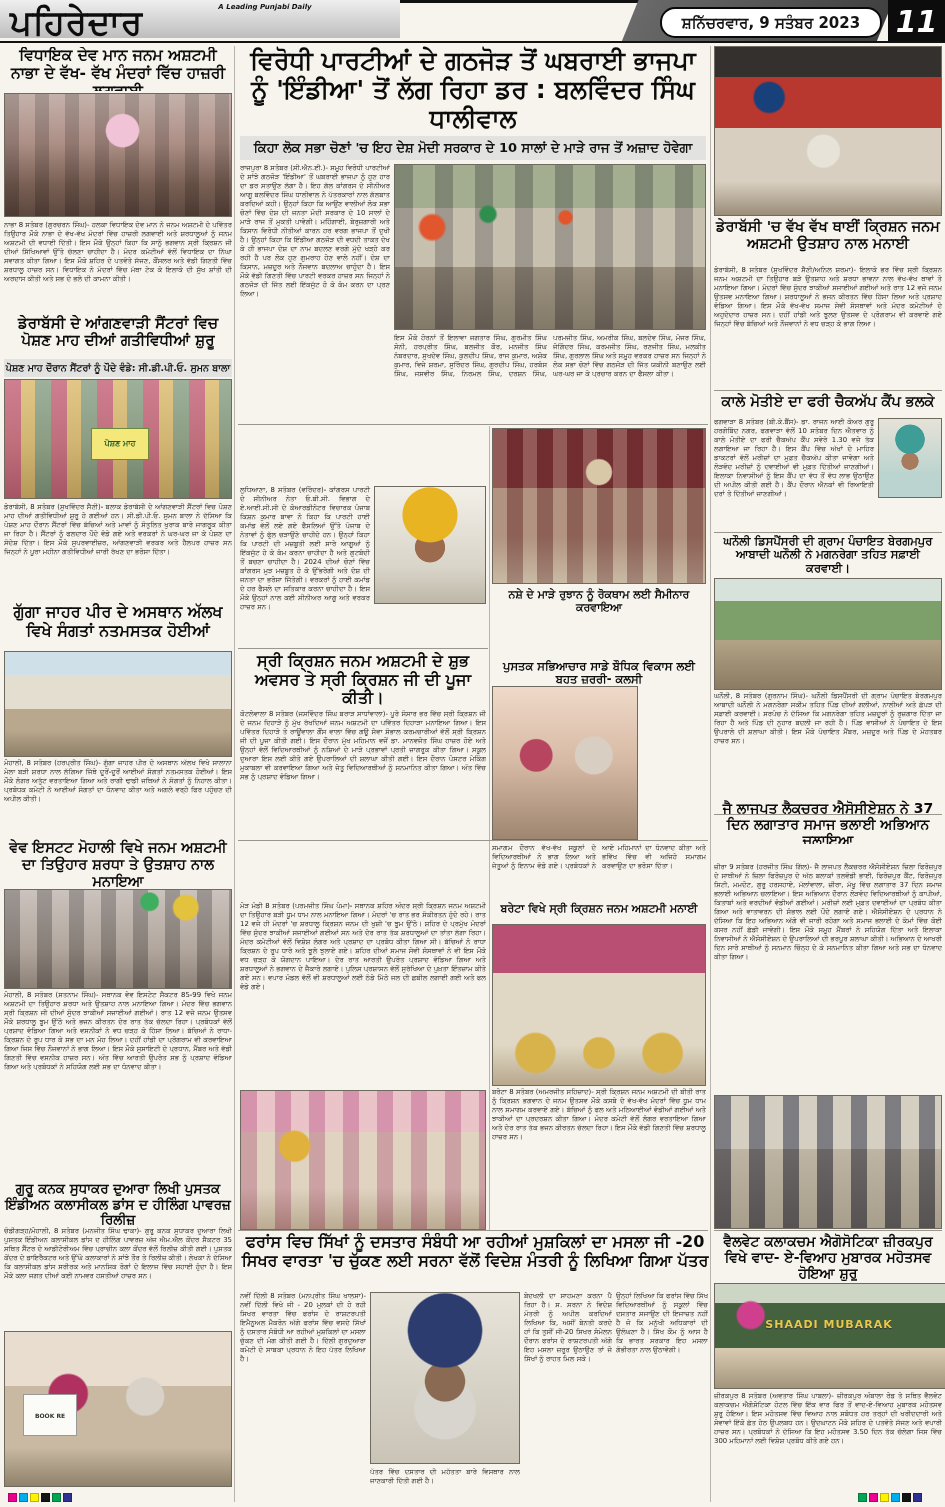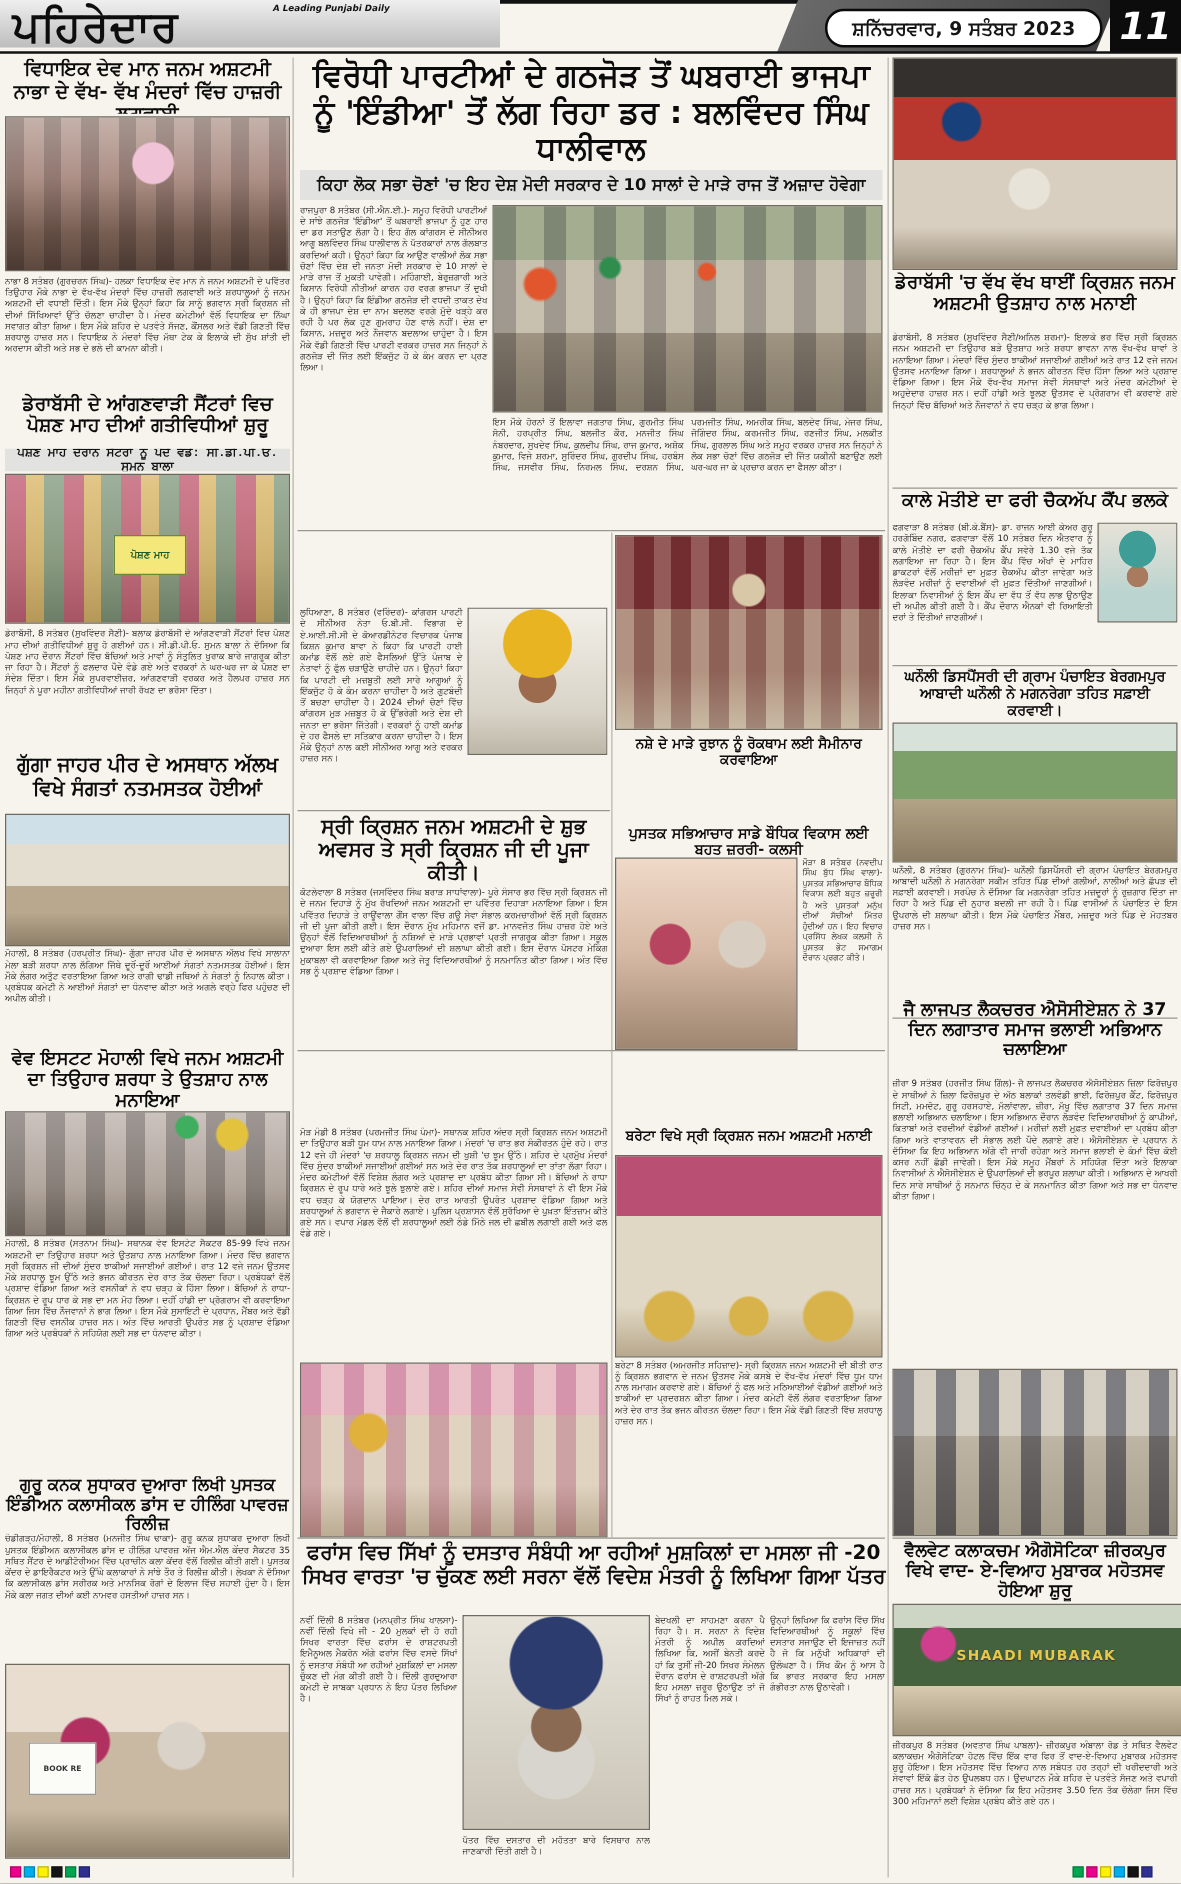--- a/index.html
+++ b/index.html
@@ -104,21 +104,21 @@
 
   <div class="abs vline" style="left:234px;top:46px;height:1456px;"></div>
   <div class="abs vline" style="left:710px;top:46px;height:1456px;"></div>
   <div class="abs vline" style="left:489px;top:426px;height:804px;"></div>
 
   <div class="abs hl" style="left:4px;top:47px;width:228px;height:44px;font-size:15.5px;">ਵਿਧਾਇਕ ਦੇਵ ਮਾਨ ਜਨਮ ਅਸ਼ਟਮੀ ਨਾਭਾ ਦੇ ਵੱਖ- ਵੱਖ ਮੰਦਰਾਂ ਵਿੱਚ ਹਾਜ਼ਰੀ ਲਗਵਾਈ</div>
   <div class="abs ph ph-temple" style="left:4px;top:93px;width:228px;height:124px;"></div>
   <div class="abs body" style="left:4px;top:221px;width:228px;height:92px;">ਨਾਭਾ 8 ਸਤੰਬਰ (ਗੁਰਚਰਨ ਸਿੰਘ)- ਹਲਕਾ ਵਿਧਾਇਕ ਦੇਵ ਮਾਨ ਨੇ ਜਨਮ ਅਸ਼ਟਮੀ ਦੇ ਪਵਿੱਤਰ ਤਿਉਹਾਰ ਮੌਕੇ ਨਾਭਾ ਦੇ ਵੱਖ-ਵੱਖ ਮੰਦਰਾਂ ਵਿੱਚ ਹਾਜ਼ਰੀ ਲਗਵਾਈ ਅਤੇ ਸ਼ਰਧਾਲੂਆਂ ਨੂੰ ਜਨਮ ਅਸ਼ਟਮੀ ਦੀ ਵਧਾਈ ਦਿੱਤੀ। ਇਸ ਮੌਕੇ ਉਨ੍ਹਾਂ ਕਿਹਾ ਕਿ ਸਾਨੂੰ ਭਗਵਾਨ ਸ੍ਰੀ ਕ੍ਰਿਸ਼ਨ ਜੀ ਦੀਆਂ ਸਿੱਖਿਆਵਾਂ ਉੱਤੇ ਚੱਲਣਾ ਚਾਹੀਦਾ ਹੈ। ਮੰਦਰ ਕਮੇਟੀਆਂ ਵੱਲੋਂ ਵਿਧਾਇਕ ਦਾ ਨਿੱਘਾ ਸਵਾਗਤ ਕੀਤਾ ਗਿਆ। ਇਸ ਮੌਕੇ ਸ਼ਹਿਰ ਦੇ ਪਤਵੰਤੇ ਸੱਜਣ, ਕੌਂਸਲਰ ਅਤੇ ਵੱਡੀ ਗਿਣਤੀ ਵਿੱਚ ਸ਼ਰਧਾਲੂ ਹਾਜ਼ਰ ਸਨ। ਵਿਧਾਇਕ ਨੇ ਮੰਦਰਾਂ ਵਿੱਚ ਮੱਥਾ ਟੇਕ ਕੇ ਇਲਾਕੇ ਦੀ ਸੁੱਖ ਸ਼ਾਂਤੀ ਦੀ ਅਰਦਾਸ ਕੀਤੀ ਅਤੇ ਸਭ ਦੇ ਭਲੇ ਦੀ ਕਾਮਨਾ ਕੀਤੀ।</div>
 
   <div class="abs hl" style="left:4px;top:315px;width:228px;height:42px;font-size:15px;">ਡੇਰਾਬੱਸੀ ਦੇ ਆਂਗਣਵਾੜੀ ਸੈਂਟਰਾਂ ਵਿਚ ਪੋਸ਼ਣ ਮਾਹ ਦੀਆਂ ਗਤੀਵਿਧੀਆਂ ਸ਼ੁਰੂ</div>
-  <div class="abs sub" style="left:4px;top:359px;width:228px;height:18px;font-size:9.5px;font-family:Liberation Mono, monospace;">ਪੋਸ਼ਣ ਮਾਹ ਦੌਰਾਨ ਸੈਂਟਰਾਂ ਨੂੰ ਪੌਦੇ ਵੰਡੇ: ਸੀ.ਡੀ.ਪੀ.ਓ. ਸੁਮਨ ਬਾਲਾ</div>
+  <div class="abs sub" style="left:4px;top:359px;width:228px;height:18px;font-size:9.5px;">ਪੋਸ਼ਣ ਮਾਹ ਦੌਰਾਨ ਸੈਂਟਰਾਂ ਨੂੰ ਪੌਦੇ ਵੰਡੇ: ਸੀ.ਡੀ.ਪੀ.ਓ. ਸੁਮਨ ਬਾਲਾ</div>
   <div class="abs ph ph-women" style="left:4px;top:379px;width:228px;height:120px;">
     <div class="ovl-sign" style="left:86px;top:48px;width:56px;height:30px;">ਪੋਸ਼ਣ ਮਾਹ</div>
   </div>
   <div class="abs body" style="left:4px;top:503px;width:228px;height:98px;">ਡੇਰਾਬੱਸੀ, 8 ਸਤੰਬਰ (ਸੁਖਵਿੰਦਰ ਸੈਣੀ)- ਬਲਾਕ ਡੇਰਾਬੱਸੀ ਦੇ ਆਂਗਣਵਾੜੀ ਸੈਂਟਰਾਂ ਵਿਚ ਪੋਸ਼ਣ ਮਾਹ ਦੀਆਂ ਗਤੀਵਿਧੀਆਂ ਸ਼ੁਰੂ ਹੋ ਗਈਆਂ ਹਨ। ਸੀ.ਡੀ.ਪੀ.ਓ. ਸੁਮਨ ਬਾਲਾ ਨੇ ਦੱਸਿਆ ਕਿ ਪੋਸ਼ਣ ਮਾਹ ਦੌਰਾਨ ਸੈਂਟਰਾਂ ਵਿੱਚ ਬੱਚਿਆਂ ਅਤੇ ਮਾਵਾਂ ਨੂੰ ਸੰਤੁਲਿਤ ਖੁਰਾਕ ਬਾਰੇ ਜਾਗਰੂਕ ਕੀਤਾ ਜਾ ਰਿਹਾ ਹੈ। ਸੈਂਟਰਾਂ ਨੂੰ ਫਲਦਾਰ ਪੌਦੇ ਵੰਡੇ ਗਏ ਅਤੇ ਵਰਕਰਾਂ ਨੇ ਘਰ-ਘਰ ਜਾ ਕੇ ਪੋਸ਼ਣ ਦਾ ਸੰਦੇਸ਼ ਦਿੱਤਾ। ਇਸ ਮੌਕੇ ਸੁਪਰਵਾਈਜ਼ਰ, ਆਂਗਣਵਾੜੀ ਵਰਕਰ ਅਤੇ ਹੈਲਪਰ ਹਾਜ਼ਰ ਸਨ ਜਿਨ੍ਹਾਂ ਨੇ ਪੂਰਾ ਮਹੀਨਾ ਗਤੀਵਿਧੀਆਂ ਜਾਰੀ ਰੱਖਣ ਦਾ ਭਰੋਸਾ ਦਿੱਤਾ।</div>
 
   <div class="abs hl" style="left:4px;top:603px;width:228px;height:46px;font-size:16px;">ਗੁੱਗਾ ਜਾਹਰ ਪੀਰ ਦੇ ਅਸਥਾਨ ਅੱਲਖ ਵਿਖੇ ਸੰਗਤਾਂ ਨਤਮਸਤਕ ਹੋਈਆਂ</div>
   <div class="abs ph ph-fair" style="left:4px;top:651px;width:228px;height:106px;"></div>
   <div class="abs body" style="left:4px;top:759px;width:228px;height:78px;">ਮੋਹਾਲੀ, 8 ਸਤੰਬਰ (ਹਰਪ੍ਰੀਤ ਸਿੰਘ)- ਗੁੱਗਾ ਜਾਹਰ ਪੀਰ ਦੇ ਅਸਥਾਨ ਅੱਲਖ ਵਿਖੇ ਸਾਲਾਨਾ ਮੇਲਾ ਬੜੀ ਸ਼ਰਧਾ ਨਾਲ ਲੱਗਿਆ ਜਿੱਥੇ ਦੂਰੋਂ-ਦੂਰੋਂ ਆਈਆਂ ਸੰਗਤਾਂ ਨਤਮਸਤਕ ਹੋਈਆਂ। ਇਸ ਮੌਕੇ ਲੰਗਰ ਅਤੁੱਟ ਵਰਤਾਇਆ ਗਿਆ ਅਤੇ ਰਾਗੀ ਢਾਡੀ ਜਥਿਆਂ ਨੇ ਸੰਗਤਾਂ ਨੂੰ ਨਿਹਾਲ ਕੀਤਾ। ਪ੍ਰਬੰਧਕ ਕਮੇਟੀ ਨੇ ਆਈਆਂ ਸੰਗਤਾਂ ਦਾ ਧੰਨਵਾਦ ਕੀਤਾ ਅਤੇ ਅਗਲੇ ਵਰ੍ਹੇ ਫਿਰ ਪਹੁੰਚਣ ਦੀ ਅਪੀਲ ਕੀਤੀ।</div>
 
   <div class="abs hl" style="left:4px;top:839px;width:228px;height:48px;font-size:14.5px;">ਵੇਵ ਇਸਟਟ ਮੋਹਾਲੀ ਵਿਖੇ ਜਨਮ ਅਸ਼ਟਮੀ ਦਾ ਤਿਉਹਾਰ ਸ਼ਰਧਾ ਤੇ ਉਤਸ਼ਾਹ ਨਾਲ ਮਨਾਇਆ</div>
@@ -145,26 +145,26 @@
   </div>
   <div class="abs ph ph-stage" style="left:492px;top:428px;width:214px;height:156px;"></div>
   <div class="abs cap" style="left:492px;top:588px;width:214px;height:30px;font-size:11px;">ਨਸ਼ੇ ਦੇ ਮਾੜੇ ਰੁਝਾਨ ਨੂੰ ਰੋਕਥਾਮ ਲਈ ਸੈਮੀਨਾਰ ਕਰਵਾਇਆ</div>
 
   <div class="abs hline" style="left:238px;top:648px;width:250px;"></div>
   <div class="abs hl" style="left:240px;top:652px;width:246px;height:56px;font-size:16px;">ਸ੍ਰੀ ਕ੍ਰਿਸ਼ਨ ਜਨਮ ਅਸ਼ਟਮੀ ਦੇ ਸ਼ੁਭ ਅਵਸਰ ਤੇ ਸ੍ਰੀ ਕ੍ਰਿਸ਼ਨ ਜੀ ਦੀ ਪੂਜਾ ਕੀਤੀ।</div>
   <div class="abs body" style="left:240px;top:710px;width:246px;height:130px;">ਕੋਟਲੇਵਾਲਾ 8 ਸਤੰਬਰ (ਜਸਵਿੰਦਰ ਸਿੰਘ ਬਰਾੜ ਸਾਧਾਂਵਾਲਾ)- ਪੂਰੇ ਸੰਸਾਰ ਭਰ ਵਿੱਚ ਸ੍ਰੀ ਕ੍ਰਿਸ਼ਨ ਜੀ ਦੇ ਜਨਮ ਦਿਹਾੜੇ ਨੂੰ ਮੁੱਖ ਰੱਖਦਿਆਂ ਜਨਮ ਅਸ਼ਟਮੀ ਦਾ ਪਵਿੱਤਰ ਦਿਹਾੜਾ ਮਨਾਇਆ ਗਿਆ। ਇਸ ਪਵਿੱਤਰ ਦਿਹਾੜੇ ਤੇ ਰਾਊਂਵਾਲਾ ਗੌਂਸ ਵਾਲਾ ਵਿੱਚ ਗਊ ਸੇਵਾ ਸੰਭਾਲ ਕਰਮਚਾਰੀਆਂ ਵੱਲੋਂ ਸ੍ਰੀ ਕ੍ਰਿਸ਼ਨ ਜੀ ਦੀ ਪੂਜਾ ਕੀਤੀ ਗਈ। ਇਸ ਦੌਰਾਨ ਮੁੱਖ ਮਹਿਮਾਨ ਵਜੋਂ ਡਾ. ਮਾਨਵਜੋਤ ਸਿੰਘ ਹਾਜ਼ਰ ਹੋਏ ਅਤੇ ਉਨ੍ਹਾਂ ਵੱਲੋਂ ਵਿਦਿਆਰਥੀਆਂ ਨੂੰ ਨਸ਼ਿਆਂ ਦੇ ਮਾੜੇ ਪ੍ਰਭਾਵਾਂ ਪ੍ਰਤੀ ਜਾਗਰੂਕ ਕੀਤਾ ਗਿਆ। ਸਕੂਲ ਦੁਆਰਾ ਇਸ ਲਈ ਕੀਤੇ ਗਏ ਉਪਰਾਲਿਆਂ ਦੀ ਸ਼ਲਾਘਾ ਕੀਤੀ ਗਈ। ਇਸ ਦੌਰਾਨ ਪੋਸਟਰ ਮੇਕਿੰਗ ਮੁਕਾਬਲਾ ਵੀ ਕਰਵਾਇਆ ਗਿਆ ਅਤੇ ਜੇਤੂ ਵਿਦਿਆਰਥੀਆਂ ਨੂੰ ਸਨਮਾਨਿਤ ਕੀਤਾ ਗਿਆ। ਅੰਤ ਵਿੱਚ ਸਭ ਨੂੰ ਪ੍ਰਸ਼ਾਦ ਵੰਡਿਆ ਗਿਆ।</div>
 
   <div class="abs hl" style="left:492px;top:660px;width:214px;height:24px;font-size:11.5px;">ਪੁਸਤਕ ਸਭਿਆਚਾਰ ਸਾਡੇ ਬੌਧਿਕ ਵਿਕਾਸ ਲਈ ਬਹੁਤ ਜ਼ਰੂਰੀ- ਕਲਸੀ</div>
   <div class="abs ph ph-book" style="left:492px;top:686px;width:146px;height:154px;"></div>
-  <div class="abs body" style="left:642px;top:686px;width:64px;height:154px;font-size:6.5px;">ਮੌੜਾ 8 ਸਤੰਬਰ (ਨਵਦੀਪ ਸਿੰਘ ਬੁੱਧ ਸਿੰਘ ਵਾਲਾ)- ਪੁਸਤਕ ਸਭਿਆਚਾਰ ਬੌਧਿਕ ਵਿਕਾਸ ਲਈ ਬਹੁਤ ਜ਼ਰੂਰੀ ਹੈ ਅਤੇ ਪੁਸਤਕਾਂ ਮਨੁੱਖ ਦੀਆਂ ਸੱਚੀਆਂ ਮਿੱਤਰ ਹੁੰਦੀਆਂ ਹਨ। ਇਹ ਵਿਚਾਰ ਪ੍ਰਸਿੱਧ ਲੇਖਕ ਕਲਸੀ ਨੇ ਪੁਸਤਕ ਭੇਟ ਸਮਾਗਮ ਦੌਰਾਨ ਪ੍ਰਗਟ ਕੀਤੇ।</div>
 
   <div class="abs hline" style="left:238px;top:840px;width:470px;"></div>
   <div class="abs body" style="left:240px;top:902px;width:246px;height:186px;">ਮੋੜ ਮੰਡੀ 8 ਸਤੰਬਰ (ਪਰਮਜੀਤ ਸਿੰਘ ਪੰਮਾ)- ਸਥਾਨਕ ਸ਼ਹਿਰ ਅੰਦਰ ਸ੍ਰੀ ਕ੍ਰਿਸ਼ਨ ਜਨਮ ਅਸ਼ਟਮੀ ਦਾ ਤਿਉਹਾਰ ਬੜੀ ਧੂਮ ਧਾਮ ਨਾਲ ਮਨਾਇਆ ਗਿਆ। ਮੰਦਰਾਂ 'ਚ ਰਾਤ ਭਰ ਸੰਕੀਰਤਨ ਹੁੰਦੇ ਰਹੇ। ਰਾਤ 12 ਵਜੇ ਹੀ ਮੰਦਰਾਂ 'ਚ ਸ਼ਰਧਾਲੂ ਕ੍ਰਿਸ਼ਨ ਜਨਮ ਦੀ ਖੁਸ਼ੀ 'ਚ ਝੂਮ ਉੱਠੇ। ਸ਼ਹਿਰ ਦੇ ਪ੍ਰਮੁੱਖ ਮੰਦਰਾਂ ਵਿੱਚ ਸੁੰਦਰ ਝਾਕੀਆਂ ਸਜਾਈਆਂ ਗਈਆਂ ਸਨ ਅਤੇ ਦੇਰ ਰਾਤ ਤੱਕ ਸ਼ਰਧਾਲੂਆਂ ਦਾ ਤਾਂਤਾ ਲੱਗਾ ਰਿਹਾ। ਮੰਦਰ ਕਮੇਟੀਆਂ ਵੱਲੋਂ ਵਿਸ਼ੇਸ਼ ਲੰਗਰ ਅਤੇ ਪ੍ਰਸ਼ਾਦ ਦਾ ਪ੍ਰਬੰਧ ਕੀਤਾ ਗਿਆ ਸੀ। ਬੱਚਿਆਂ ਨੇ ਰਾਧਾ ਕ੍ਰਿਸ਼ਨ ਦੇ ਰੂਪ ਧਾਰੇ ਅਤੇ ਝੂਲੇ ਝੁਲਾਏ ਗਏ। ਸ਼ਹਿਰ ਦੀਆਂ ਸਮਾਜ ਸੇਵੀ ਸੰਸਥਾਵਾਂ ਨੇ ਵੀ ਇਸ ਮੌਕੇ ਵਧ ਚੜ੍ਹ ਕੇ ਯੋਗਦਾਨ ਪਾਇਆ। ਦੇਰ ਰਾਤ ਆਰਤੀ ਉਪਰੰਤ ਪ੍ਰਸ਼ਾਦ ਵੰਡਿਆ ਗਿਆ ਅਤੇ ਸ਼ਰਧਾਲੂਆਂ ਨੇ ਭਗਵਾਨ ਦੇ ਜੈਕਾਰੇ ਲਗਾਏ। ਪੁਲਿਸ ਪ੍ਰਸ਼ਾਸਨ ਵੱਲੋਂ ਸੁਰੱਖਿਆ ਦੇ ਪੁਖ਼ਤਾ ਇੰਤਜ਼ਾਮ ਕੀਤੇ ਗਏ ਸਨ। ਵਪਾਰ ਮੰਡਲ ਵੱਲੋਂ ਵੀ ਸ਼ਰਧਾਲੂਆਂ ਲਈ ਠੰਡੇ ਮਿੱਠੇ ਜਲ ਦੀ ਛਬੀਲ ਲਗਾਈ ਗਈ ਅਤੇ ਫਲ ਵੰਡੇ ਗਏ।</div>
   <div class="abs ph ph-ceremony" style="left:240px;top:1090px;width:246px;height:140px;"></div>
 
+  <div class="abs body cols2" style="left:492px;top:844px;width:214px;height:56px;">ਸਮਾਗਮ ਦੌਰਾਨ ਵੱਖ-ਵੱਖ ਸਕੂਲਾਂ ਦੇ ਵਿਦਿਆਰਥੀਆਂ ਨੇ ਭਾਗ ਲਿਆ ਅਤੇ ਜੇਤੂਆਂ ਨੂੰ ਇਨਾਮ ਵੰਡੇ ਗਏ। ਪ੍ਰਬੰਧਕਾਂ ਨੇ ਆਏ ਮਹਿਮਾਨਾਂ ਦਾ ਧੰਨਵਾਦ ਕੀਤਾ ਅਤੇ ਭਵਿੱਖ ਵਿੱਚ ਵੀ ਅਜਿਹੇ ਸਮਾਗਮ ਕਰਵਾਉਣ ਦਾ ਭਰੋਸਾ ਦਿੱਤਾ।</div>
   <div class="abs cap" style="left:492px;top:902px;width:214px;height:20px;font-size:11px;">ਬਰੇਟਾ ਵਿਖੇ ਸ੍ਰੀ ਕ੍ਰਿਸ਼ਨ ਜਨਮ ਅਸ਼ਟਮੀ ਮਨਾਈ</div>
   <div class="abs ph ph-kids" style="left:492px;top:924px;width:214px;height:162px;"></div>
   <div class="abs body" style="left:492px;top:1088px;width:214px;height:142px;">ਬਰੇਟਾ 8 ਸਤੰਬਰ (ਅਮਰਜੀਤ ਸਹਿਜ਼ਾਦ)- ਸ੍ਰੀ ਕ੍ਰਿਸ਼ਨ ਜਨਮ ਅਸ਼ਟਮੀ ਦੀ ਬੀਤੀ ਰਾਤ ਨੂੰ ਕ੍ਰਿਸ਼ਨ ਭਗਵਾਨ ਦੇ ਜ​ਨਮ ਉਤਸਵ ਮੌਕੇ ਕਸਬੇ ਦੇ ਵੱਖ-ਵੱਖ ਮੰਦਰਾਂ ਵਿੱਚ ਧੂਮ ਧਾਮ ਨਾਲ ਸਮਾਗਮ ਕਰਵਾਏ ਗਏ। ਬੱਚਿਆਂ ਨੂੰ ਫਲ ਅਤੇ ਮਠਿਆਈਆਂ ਵੰਡੀਆਂ ਗਈਆਂ ਅਤੇ ਝਾਕੀਆਂ ਦਾ ਪ੍ਰਦਰਸ਼ਨ ਕੀਤਾ ਗਿਆ। ਮੰਦਰ ਕਮੇਟੀ ਵੱਲੋਂ ਲੰਗਰ ਵਰਤਾਇਆ ਗਿਆ ਅਤੇ ਦੇਰ ਰਾਤ ਤੱਕ ਭਜਨ ਕੀਰਤਨ ਚੱਲਦਾ ਰਿਹਾ। ਇਸ ਮੌਕੇ ਵੱਡੀ ਗਿਣਤੀ ਵਿੱਚ ਸ਼ਰਧਾਲੂ ਹਾਜ਼ਰ ਸਨ।</div>
 
   <div class="abs hline" style="left:238px;top:1230px;width:470px;"></div>
   <div class="abs hl" style="left:240px;top:1233px;width:470px;height:56px;font-size:16px;">ਫਰਾਂਸ ਵਿਚ ਸਿੱਖਾਂ ਨੂੰ ਦਸਤਾਰ ਸੰਬੰਧੀ ਆ ਰਹੀਆਂ ਮੁਸ਼ਕਿਲਾਂ ਦਾ ਮਸਲਾ ਜੀ -20 ਸਿਖਰ ਵਾਰਤਾ 'ਚ ਚੁੱਕਣ ਲਈ ਸਰਨਾ ਵੱਲੋਂ ਵਿਦੇਸ਼ ਮੰਤਰੀ ਨੂੰ ਲਿਖਿਆ ਗਿਆ ਪੱਤਰ</div>
   <div class="abs body" style="left:240px;top:1292px;width:126px;height:212px;">ਨਵੀਂ ਦਿੱਲੀ 8 ਸਤੰਬਰ (ਮਨਪ੍ਰੀਤ ਸਿੰਘ ਖਾਲਸਾ)- ਨਵੀਂ ਦਿੱਲੀ ਵਿਖੇ ਜੀ - 20 ਮੁਲਕਾਂ ਦੀ ਹੋ ਰਹੀ ਸਿਖਰ ਵਾਰਤਾ ਵਿੱਚ ਫਰਾਂਸ ਦੇ ਰਾਸ਼ਟਰਪਤੀ ਇਮੈਨੂਅਲ ਮੈਕਰੋਨ ਅੱਗੇ ਫਰਾਂਸ ਵਿੱਚ ਵਸਦੇ ਸਿੱਖਾਂ ਨੂੰ ਦਸਤਾਰ ਸੰਬੰਧੀ ਆ ਰਹੀਆਂ ਮੁਸ਼ਕਿਲਾਂ ਦਾ ਮਸਲਾ ਚੁੱਕਣ ਦੀ ਮੰਗ ਕੀਤੀ ਗਈ ਹੈ। ਦਿੱਲੀ ਗੁਰਦੁਆਰਾ ਕਮੇਟੀ ਦੇ ਸਾਬਕਾ ਪ੍ਰਧਾਨ ਨੇ ਇਹ ਪੱਤਰ ਲਿਖਿਆ ਹੈ।</div>
   <div class="abs ph ph-turban-b" style="left:370px;top:1292px;width:150px;height:172px;"></div>
   <div class="abs body" style="left:370px;top:1468px;width:150px;height:36px;">ਪੱਤਰ ਵਿੱਚ ਦਸਤਾਰ ਦੀ ਮਹੱਤਤਾ ਬਾਰੇ ਵਿਸਥਾਰ ਨਾਲ ਜਾਣਕਾਰੀ ਦਿੱਤੀ ਗਈ ਹੈ।</div>
   <div class="abs body" style="left:524px;top:1292px;width:88px;height:212px;">ਬੇਦਖਲੀ ਦਾ ਸਾਹਮਣਾ ਕਰਨਾ ਪੈ ਰਿਹਾ ਹੈ। ਸ. ਸਰਨਾ ਨੇ ਵਿਦੇਸ਼ ਮੰਤਰੀ ਨੂੰ ਅਪੀਲ ਕਰਦਿਆਂ ਲਿਖਿਆ ਕਿ, ਅਸੀਂ ਬੇਨਤੀ ਕਰਦੇ ਹਾਂ ਕਿ ਤੁਸੀਂ ਜੀ-20 ਸਿਖਰ ਸੰਮੇਲਨ ਦੌਰਾਨ ਫਰਾਂਸ ਦੇ ਰਾਸ਼ਟਰਪਤੀ ਅੱਗੇ ਇਹ ਮਸਲਾ ਜ਼ਰੂਰ ਉਠਾਉਣ ਤਾਂ ਜੋ ਸਿੱਖਾਂ ਨੂੰ ਰਾਹਤ ਮਿਲ ਸਕੇ।</div>

